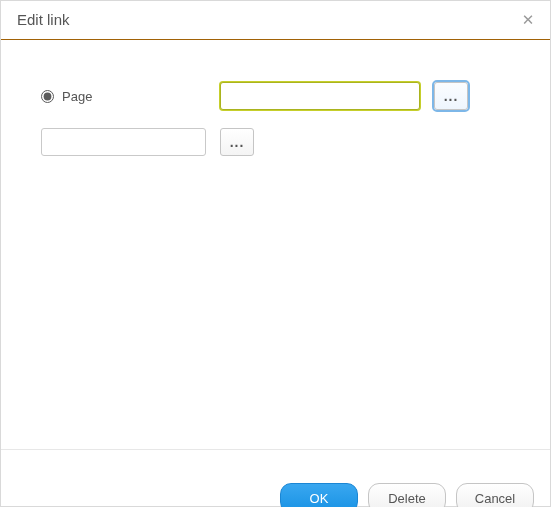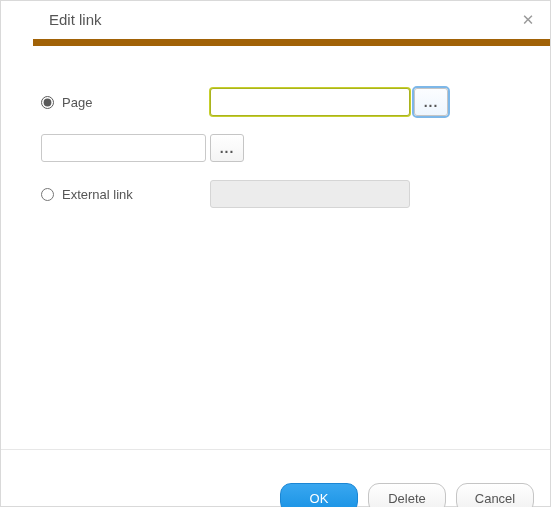--- a/index.html
+++ b/index.html
@@ -17,28 +17,27 @@
     width: 551px;
     height: 507px;
     border: 1px solid #d9d9d9;
     display: flex;
     flex-direction: column;
     background: #fff;
   }
   .titlebar {
     height: 38px;
     line-height: 38px;
-    border-bottom: 7px solid #a16207;
+    border-bottom: 1px solid #a16207;
     display: flex;
     align-items: center;
     padding: 0 12px 0 16px;
     background: #fff;
     color: #555;
     font-size: 15px;
-    margin-left: 32px;
   }
   .titlebar .title {
     flex: 1 1 auto;
   }
   .titlebar .close {
     width: 20px;
     height: 20px;
     display: flex;
     align-items: center;
     justify-content: center;
@@ -47,21 +46,21 @@
     font-size: 15px;
   }
 
   .body {
     flex: 1 1 auto;
     padding: 40px 40px 10px 40px;
   }
   .row {
     display: grid;
     grid-template-columns: 165px 200px 40px;
-    column-gap: 4px;
+    column-gap: 14px;
     align-items: center;
     height: 32px;
     margin-bottom: 14px;
   }
   .radio-label {
     display: flex;
     align-items: center;
     gap: 8px;
     color: #555;
     user-select: none;
@@ -166,28 +165,20 @@
       <input class="text-input focused" type="text" value="" placeholder="" style="">
       <span class="browse-btn focused">...</span>
     </div>
 
     <div class="row">
       <input class="text-input" type="text" value="" placeholder="" style="">
       <span class="browse-btn">...</span>
     </div>
 
 
-    <div class="row">
-      <label class="radio-label">
-        <input type="radio" name="linktype" style="">
-        <span>External link</span>
-      </label>
-      <input class="text-input disabled" type="text" disabled="" value="" placeholder="" style="">
-      <span></span>
-    </div>
 
   </div>
 
   <div class="buttonbar">
     <span class="btn primary">OK</span>
     <span class="btn">Delete</span>
     <span class="btn">Cancel</span>
   </div>
 
 </div>

